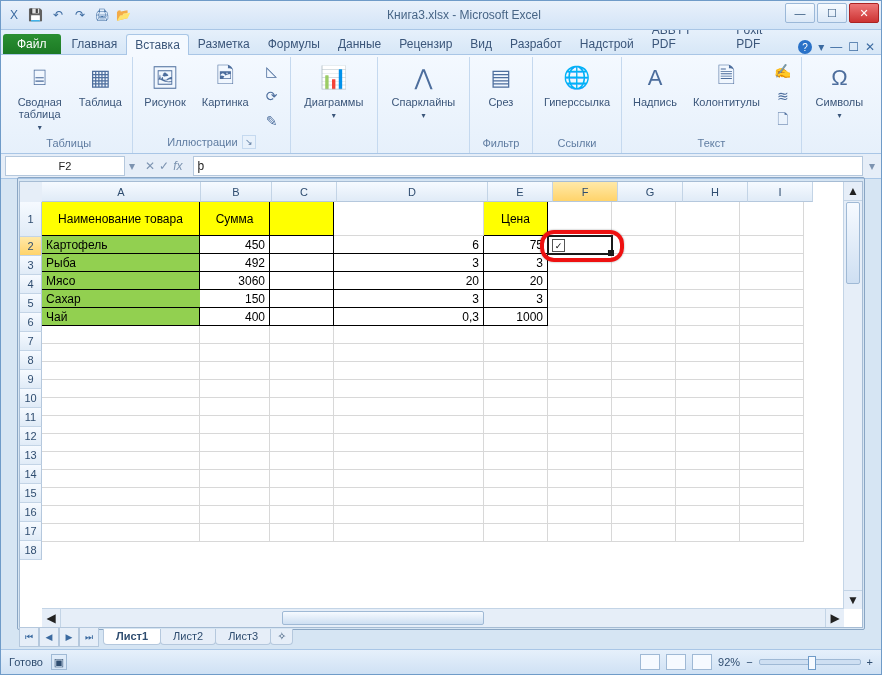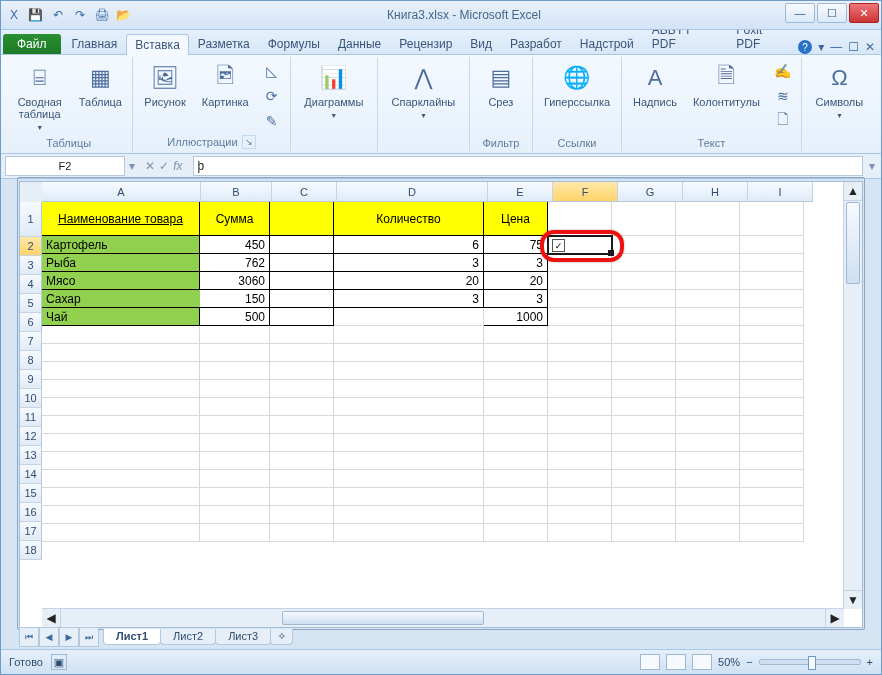--- a/index.html
+++ b/index.html
@@ -650,48 +650,48 @@
         <div class="cell " style="left: 698px; width: 64px; top: 304px; height: 18px; position: absolute;"></div>
         <div class="cell " style="left: 0px; width: 158px; top: 322px; height: 18px; position: absolute;"></div>
         <div class="cell " style="left: 158px; width: 70px; top: 322px; height: 18px; position: absolute;"></div>
         <div class="cell " style="left: 228px; width: 64px; top: 322px; height: 18px; position: absolute;"></div>
         <div class="cell " style="left: 292px; width: 150px; top: 322px; height: 18px; position: absolute;"></div>
         <div class="cell " style="left: 442px; width: 64px; top: 322px; height: 18px; position: absolute;"></div>
         <div class="cell " style="left: 506px; width: 64px; top: 322px; height: 18px; position: absolute;"></div>
         <div class="cell " style="left: 570px; width: 64px; top: 322px; height: 18px; position: absolute;"></div>
         <div class="cell " style="left: 634px; width: 64px; top: 322px; height: 18px; position: absolute;"></div>
         <div class="cell " style="left: 698px; width: 64px; top: 322px; height: 18px; position: absolute;"></div>
-        <div class="cell header1" style="left: 0px; width: 158px; top: 0px; height: 34px; position: absolute; text-decoration: underline;">Наименование товара</div>
+        <div class="cell header1" style="left: 0px; width: 158px; top: 0px; height: 34px; position: absolute;">Наименование товара</div>
         <div class="cell header1" style="left: 158px; width: 70px; top: 0px; height: 34px; position: absolute;">Сумма</div>
         <div class="cell header1" style="left: 228px; width: 64px; top: 0px; height: 34px; position: absolute;"></div>
-        <div class="cell header1" style="left: 292px; width: 150px; top: 0px; height: 34px; position: absolute;">Количество</div>
         <div class="cell header1" style="left: 442px; width: 64px; top: 0px; height: 34px; position: absolute;">Цена</div>
         <div class="cell green" style="left: 0px; width: 158px; top: 34px; height: 18px; position: absolute;">Картофель</div>
         <div class="cell bord right" style="left: 158px; width: 70px; top: 34px; height: 18px; position: absolute;">450</div>
         <div class="cell bord" style="left: 228px; width: 64px; top: 34px; height: 18px; position: absolute;"></div>
         <div class="cell bord right" style="left: 292px; width: 150px; top: 34px; height: 18px; position: absolute;">6</div>
         <div class="cell bord right" style="left: 442px; width: 64px; top: 34px; height: 18px; position: absolute;">75</div>
         <div class="cell green" style="left: 0px; width: 158px; top: 52px; height: 18px; position: absolute;">Рыба</div>
-        <div class="cell bord right" style="left: 158px; width: 70px; top: 52px; height: 18px; position: absolute;">762</div>
+        <div class="cell bord right" style="left: 158px; width: 70px; top: 52px; height: 18px; position: absolute;">492</div>
         <div class="cell bord" style="left: 228px; width: 64px; top: 52px; height: 18px; position: absolute;"></div>
         <div class="cell bord right" style="left: 292px; width: 150px; top: 52px; height: 18px; position: absolute;">3</div>
         <div class="cell bord right" style="left: 442px; width: 64px; top: 52px; height: 18px; position: absolute;">3</div>
         <div class="cell green" style="left: 0px; width: 158px; top: 70px; height: 18px; position: absolute;">Мясо</div>
         <div class="cell bord right" style="left: 158px; width: 70px; top: 70px; height: 18px; position: absolute;">3060</div>
         <div class="cell bord" style="left: 228px; width: 64px; top: 70px; height: 18px; position: absolute;"></div>
         <div class="cell bord right" style="left: 292px; width: 150px; top: 70px; height: 18px; position: absolute;">20</div>
         <div class="cell bord right" style="left: 442px; width: 64px; top: 70px; height: 18px; position: absolute;">20</div>
         <div class="cell green" style="left: 0px; width: 174px; top: 88px; height: 18px; position: absolute;">Сахар</div>
         <div class="cell bord right" style="left: 158px; width: 70px; top: 88px; height: 18px; position: absolute;">150</div>
         <div class="cell bord" style="left: 228px; width: 64px; top: 88px; height: 18px; position: absolute;"></div>
         <div class="cell bord right" style="left: 292px; width: 150px; top: 88px; height: 18px; position: absolute;">3</div>
         <div class="cell bord right" style="left: 442px; width: 64px; top: 88px; height: 18px; position: absolute;">3</div>
         <div class="cell green" style="left: 0px; width: 158px; top: 106px; height: 18px; position: absolute;">Чай</div>
-        <div class="cell bord right" style="left: 158px; width: 70px; top: 106px; height: 18px; position: absolute;">500</div>
+        <div class="cell bord right" style="left: 158px; width: 70px; top: 106px; height: 18px; position: absolute;">400</div>
         <div class="cell bord" style="left: 228px; width: 64px; top: 106px; height: 18px; position: absolute;"></div>
+        <div class="cell bord right" style="left: 292px; width: 150px; top: 106px; height: 18px; position: absolute;">0,3</div>
         <div class="cell bord right" style="left: 442px; width: 64px; top: 106px; height: 18px; position: absolute;">1000</div>
         <div class="activecell" style="left: 505px; top: 33px; width: 66px; height: 20px;"></div>
         <div class="checkbox-shape" style="left: 510px; top: 37px;">✓</div>
         <div class="redring" style="left: 498px; top: 28px; width: 84px; height: 32px;"></div>
       </div>
     <div class="vscroll">
       <div style="position:absolute;top:0;left:0;right:0;height:18px;display:flex;align-items:center;justify-content:center;border-bottom:1px solid #c3d4e6;">▲</div>
       <div class="thumb" style="top:20px;left:2px;right:2px;height:80px;"></div>
       <div style="position:absolute;bottom:0;left:0;right:0;height:18px;display:flex;align-items:center;justify-content:center;border-top:1px solid #c3d4e6;">▼</div>
     </div>
@@ -717,21 +717,21 @@
       </div>
   </div>
 
   <div class="statusbar">
     <span>Готово</span>
     <span style="margin-left:8px;width:14px;height:14px;border:1px solid #9fb9d5;display:flex;align-items:center;justify-content:center;">▣</span>
     <div class="right">
       <div class="viewbtn"></div>
       <div class="viewbtn"></div>
       <div class="viewbtn"></div>
-      <span>50%</span>
+      <span>92%</span>
       <span>−</span>
       <div class="zoomslider">
           <div class="handle"></div>
         </div>
       <span>+</span>
     </div>
   </div>
 
 </div>
 

